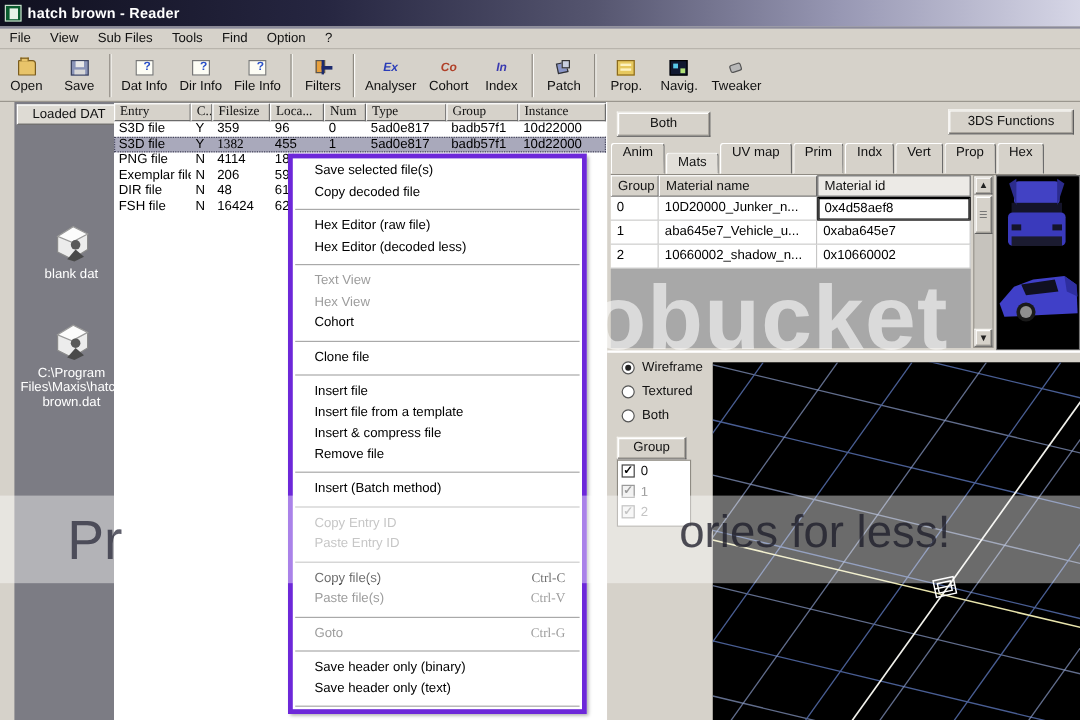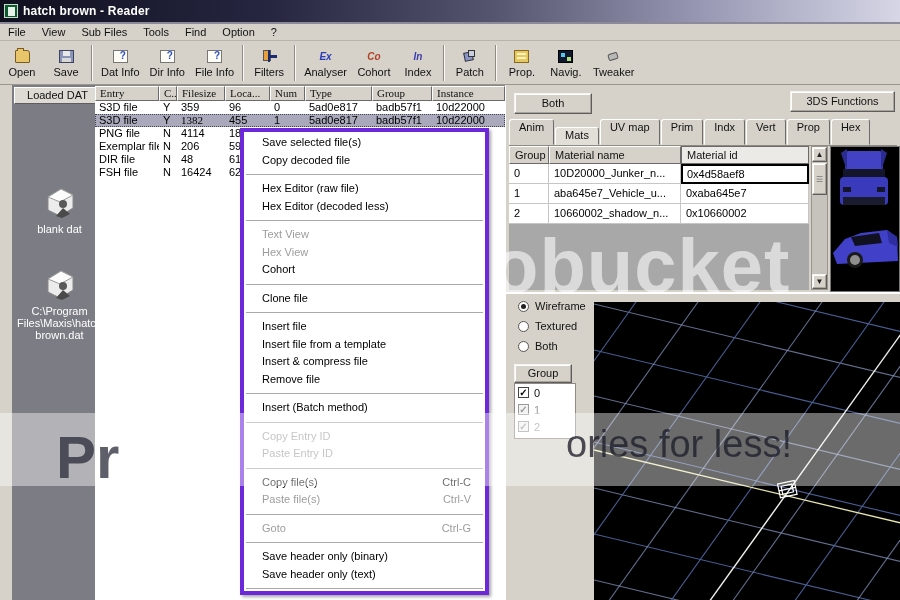--- a/index.html
+++ b/index.html
@@ -43,21 +43,21 @@
   .ft-row.sel { background:#a9a9bb; outline:1px dotted #45455a; outline-offset:-1px; }
   .ft-c { padding-left:4px; overflow:hidden; white-space:nowrap; color:#000; }
 
   
   #ctxmenu { position:absolute; left:240px; top:128px; width:249px; height:467px; background:#fff;
     border:4px solid #6d28d9; box-shadow:2px 2px 3px rgba(0,0,0,.35); z-index:10; padding-top:2px; overflow:hidden; }
   .cm-item { height:17.5px; line-height:17.5px; padding-left:18px; padding-right:14px; color:#000; display:flex; justify-content:space-between; white-space:nowrap; }
   .cm-item.dis { color:#9d9d9d; }
   .cm-item.hl { background:#b5aec6; }
   .cm-sep { height:0; border-top:1px solid #a9a9a9; margin:5px 2px; }
-  .cm-short { color:inherit; }
+  .cm-short { color:inherit;font-family:Liberation Serif, serif; }
 
   
   #rpanel { position:absolute; left:505px; top:85px; width:395px; height:515px; background:#d6d2ca; border-left:1px solid #fff; }
   .btn3d { background:#d6d2ca; border:1px solid; border-color:#f6f4f0 #5d5d5d #5d5d5d #f6f4f0; box-shadow:inset -1px -1px 0 #a8a49c, inset 1px 1px 0 #fff; color:#111; text-align:center; }
   #btn-apply { position:absolute; left:8px; top:8px; width:78px; height:21px; line-height:19px; }
   #btn-3ds { position:absolute; left:284px; top:6px; width:105px; height:21px; line-height:19px; }
 
   #tabstrip { position:absolute; left:3px; top:43px; width:388px; height:18px; display:flex; align-items:flex-end; border-bottom:1px solid #8f8b83; }
   .tab { height:26px; line-height:15px; padding:0 9px; background:#d6d2ca; border:1px solid; border-color:#fff #6b6b6b #d6d2ca #fff; border-radius:3px 3px 0 0; margin-right:1px; color:#111; }
   .tab.active { height:18px; background:#e2dfd9; font-weight:normal; border-bottom:1px solid #e2dfd9; }
@@ -91,21 +91,21 @@
   .cb-row { display:flex; align-items:center; height:17px; padding-left:3px; }
   .cb { width:11px; height:11px; background:#fff; border:1px solid #444; margin-right:5px; font-size:10px; line-height:10px; text-align:center; font-weight:bold; color:#000; }
   .cb.dis { border-color:#999; color:#9a9a9a; background:#f2f2f2; }
   .cb-lab { color:#111; }
   .cb-lab.dis { color:#9a9a9a; }
   #view3d { position:absolute; left:88px; top:8px; width:307px; height:300px; background:#000; }
 
   
   #wm-center { position:absolute; left:492px; top:222px; z-index:50; font-size:76px; font-weight:bold; letter-spacing:1px; color:rgba(255,255,255,0.58); pointer-events:none; white-space:nowrap; overflow:hidden; width:408px; }
   #wm-band { position:absolute; left:0; top:413px; width:900px; height:73px; background:rgba(255,255,255,0.42); z-index:49; pointer-events:none; }
-  #wm-band-left { position:absolute; left:56px; top:10px; font-size:60px; font-weight:bold; color:rgba(42,42,58,0.75);text-align:center; }
+  #wm-band-left { position:absolute; left:56px; top:10px; font-size:46px; font-weight:normal; color:rgba(42,42,58,0.75);text-align:center; }
   #wm-band-right { position:absolute; left:566px; top:10px; font-size:38px; font-weight:normal; color:rgba(30,30,42,0.78); white-space:nowrap; }
 </style>
 </head>
 <body>
 
 <div id="titlebar">
   <span id="title-icon"></span>
   <span id="title-text">hatch brown - Reader</span>
 </div>
 <div id="titlebar-underline"></div>

